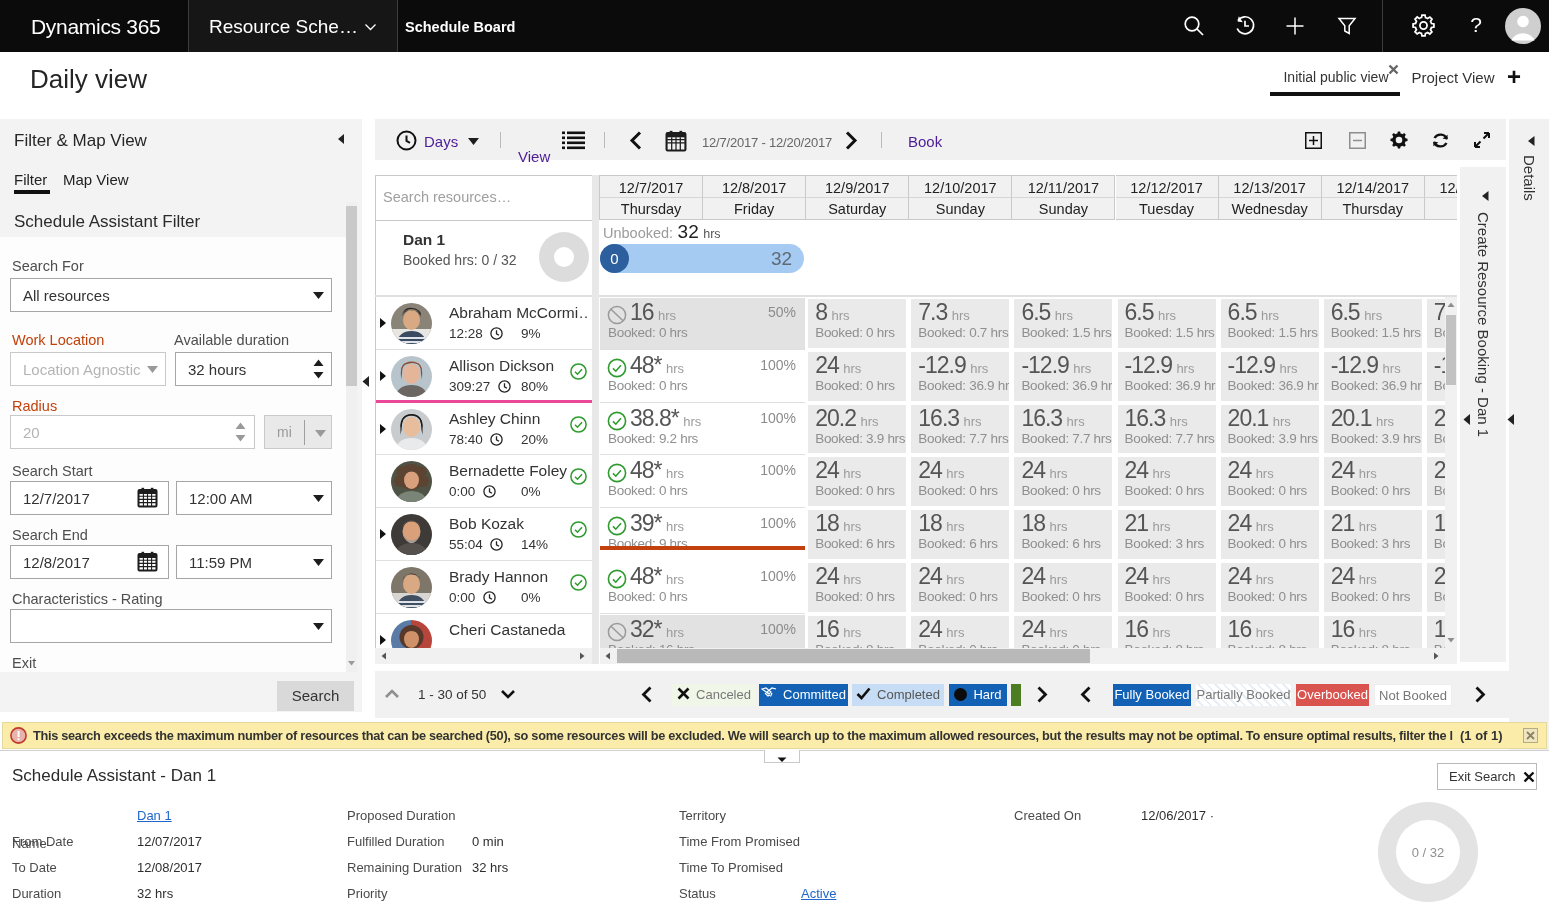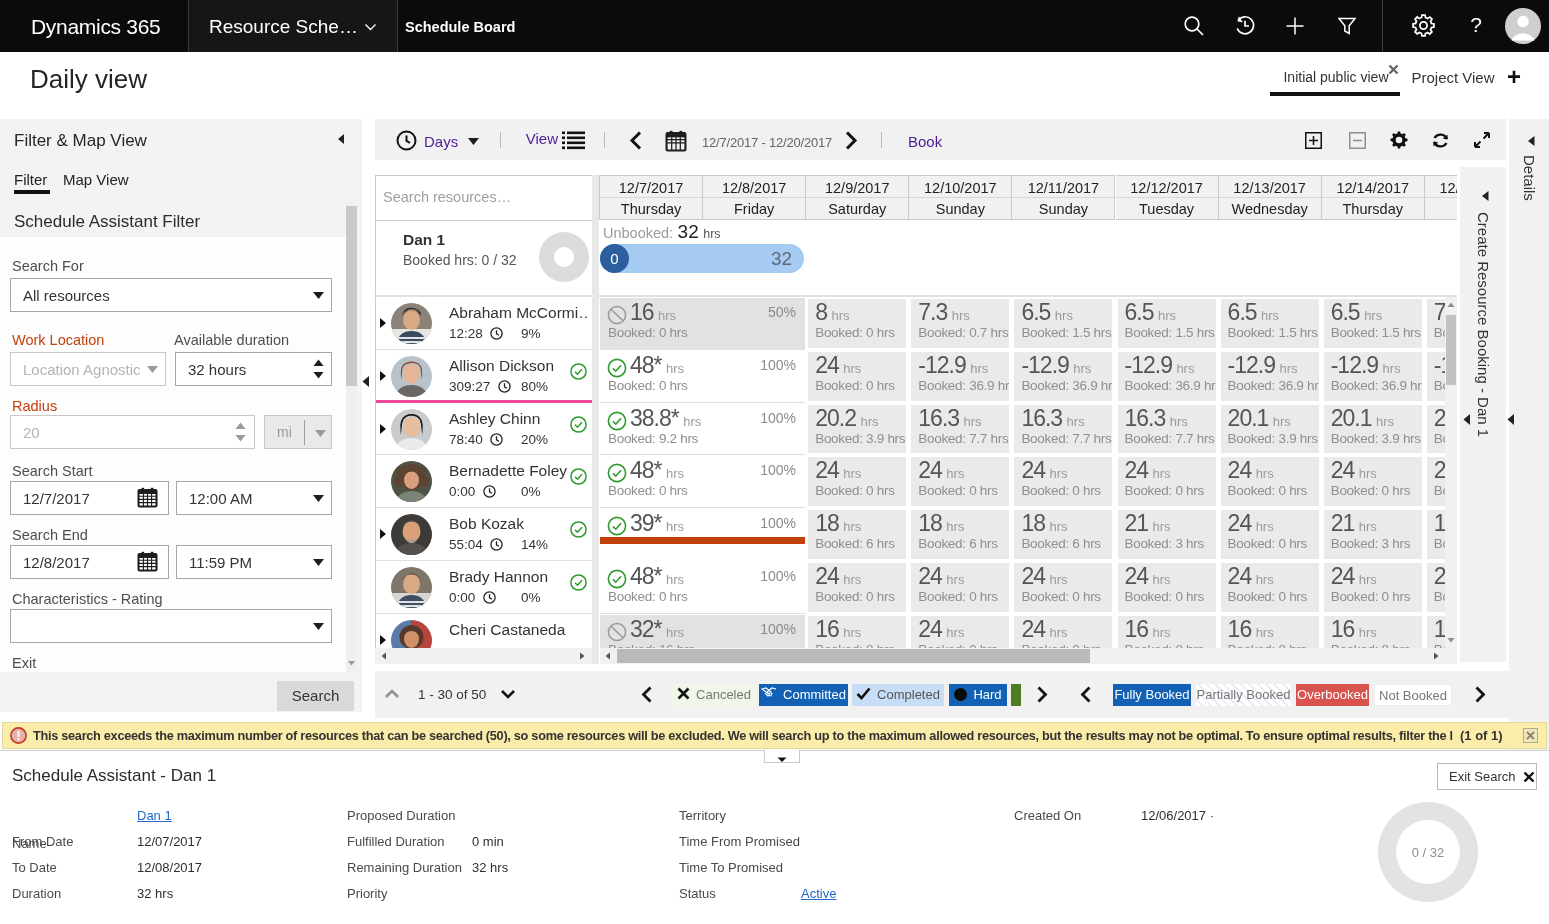--- a/index.html
+++ b/index.html
@@ -228,21 +228,21 @@
       <path d="M10.5 5.5 L10.5 11 L14 12.8" stroke="#111" stroke-width="2" fill="none"></path>
     </svg>
   </div>
 <div class="ab ttext" style="left:424px;top:133px;width:42px;height:18px;">Days</div>
 <div class="ab" style="left:466px;top:136px;width:15px;height:10px;">
     <svg width="15" height="10" viewBox="0 0 15 10">
       <path d="M2 2 L13 2 L7.5 9 Z" fill="#1d1d1d"></path>
     </svg>
   </div>
 <div class="ab tdiv" style="left:500px"></div>
-<div class="ab ttext" style="left:518px;top:130px;width:40px;height:18px;text-align:right;">View</div>
+<div class="ab ttext" style="left:518px;top:148px;width:40px;height:18px;">View</div>
 <div class="ab" style="left:562px;top:131px;width:23px;height:19px;">
     <svg width="23" height="19" viewBox="0 0 23 19">
       <g fill="#111">
         <rect x="0" y="0.5" width="3" height="2.6"></rect>
         <rect x="5" y="0.5" width="18" height="2.6"></rect>
         <rect x="0" y="5.5" width="3" height="2.6"></rect>
         <rect x="5" y="5.5" width="18" height="2.6"></rect>
         <rect x="0" y="10.5" width="3" height="2.6"></rect>
         <rect x="5" y="10.5" width="18" height="2.6"></rect>
         <rect x="0" y="15.5" width="3" height="2.6"></rect>
@@ -741,21 +741,21 @@
 <div class="ab booked" style="left:7px;top:26px;white-space:nowrap">Booked: 0 hrs</div>
 </div>
 <div class="ab" style="left:724.7px;top:282.4px;width:98.1px;height:48.8px;background:#eaeaea;overflow:hidden">
 <div class="ab" style="left:7px;top:0;white-space:nowrap"><span class="bignum">24</span> <span class="hrs">hrs</span></div>
 <div class="ab booked" style="left:7px;top:26px;white-space:nowrap">Booked: 0 hrs</div>
 </div>
 <div class="ab" style="left:827.8px;top:282.4px;width:98.1px;height:48.8px;background:#eaeaea;overflow:hidden">
 <div class="ab" style="left:7px;top:0;white-space:nowrap"><span class="bignum">24</span> </div>
 <div class="ab booked" style="left:7px;top:26px;white-space:nowrap">Booked: 0 hrs</div>
 </div>
-<div class="ab" style="left:1px;top:334.2px;width:205.2px;height:35px;background:#fff;border-bottom:7px solid #c2410c;overflow:hidden">
+<div class="ab" style="left:1px;top:334.2px;width:205.2px;height:41px;background:#fff;border-bottom:4px solid #c2410c;overflow:hidden">
 <div class="ab" style="left:7px;top:7px">
         <svg width="20" height="20" viewBox="0 0 20 20">
           <circle cx="10" cy="10" r="8.6" stroke="#2f9b2f" stroke-width="1.6" fill="none"></circle>
           <path d="M6 10.4 L8.8 13.2 L14 7.2" stroke="#2f9b2f" stroke-width="1.6" fill="none"></path>
         </svg>
       </div>
 <div class="ab" style="left:30px;top:1px;white-space:nowrap"><span class="bignum">39*</span> <span class="hrs">hrs</span></div>
 <div class="ab pct" style="left:0;top:6px;width:196px;text-align:right">100%</div>
 <div class="ab booked" style="left:8px;top:27px;white-space:nowrap">Booked: 9 hrs</div>
 </div>

